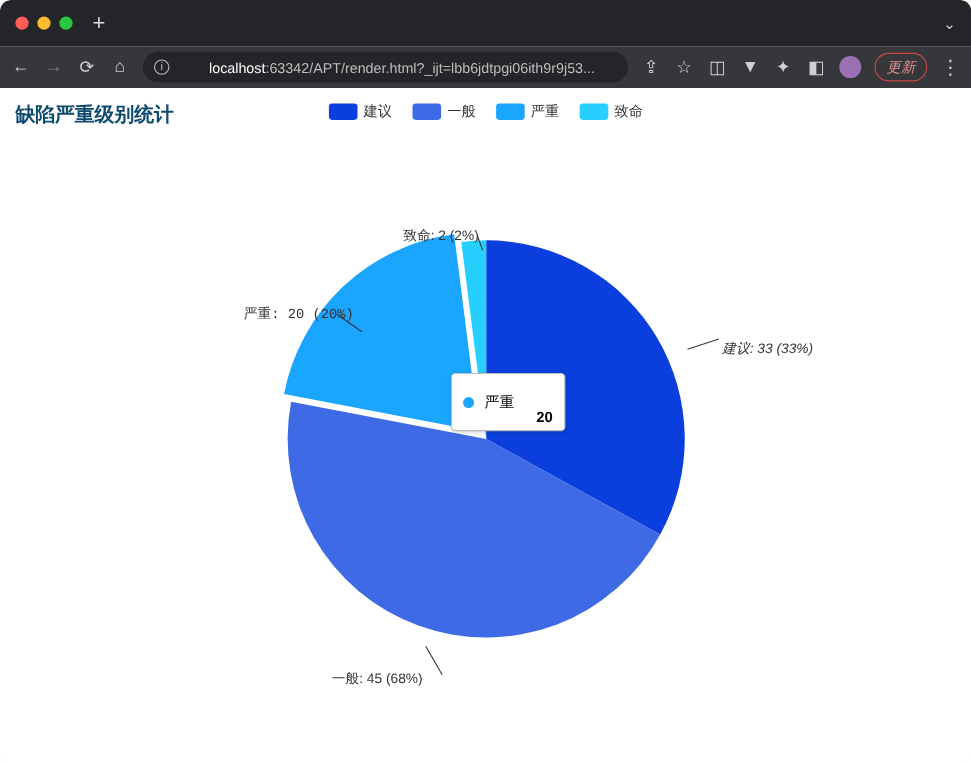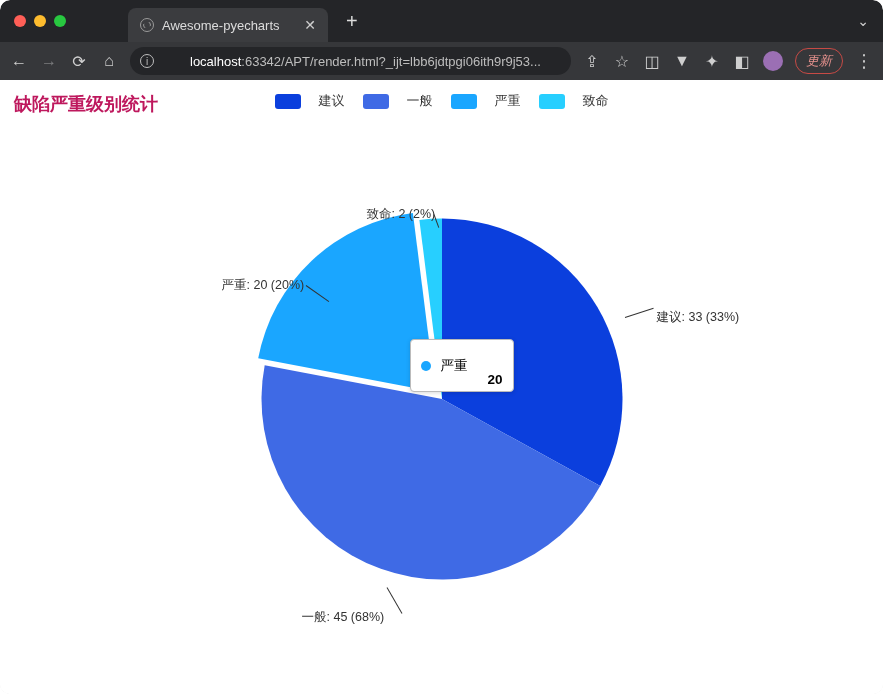--- a/index.html
+++ b/index.html
@@ -91,28 +91,28 @@
     }
     .avatar { width:20px; height:20px; border-radius:50%; background:#9b6fb4; }
     .menu-dots { font-size:18px; color:#cfcfcf; }
 
     
     .page {
       flex:1; background:#fff; position:relative;
     }
     .chart-title {
       position:absolute; left:14px; top:12px;
-      font-size:18px; font-weight:700; color:#be185d;
+      font-size:18px; font-weight:700; color:#0c4a6e;
     }
     .legend {
       position:absolute; top:12px; left:50%; transform:translateX(-50%);
       display:flex; gap:18px; align-items:center;
       font-size:13px; color:#333;
     }
-    .lg-item { display:flex; align-items:center; gap:18px; }
+    .lg-item { display:flex; align-items:center; gap:6px; }
     .sw { width:26px; height:15px; border-radius:3px; }
 
     .pie-wrap {
       position:absolute; left:50%; top:52%; transform:translate(-50%,-50%);
       width:380px; height:380px;
     }
     .label {
       position:absolute; font-size:12.5px; color:#333; white-space:nowrap;
     }
     .leader {
@@ -135,25 +135,20 @@
 </head>
 <body>
 
 <div class="window">
 
   <div class="titlebar">
     <div class="traffic">
       <div class="dot red"></div>
       <div class="dot yellow"></div>
       <div class="dot green"></div>
-    </div>
-    <div class="tab">
-      <span class="favicon"></span>
-      <span>Awesome-pyecharts</span>
-      <span class="close">✕</span>
     </div>
     <div class="new-tab">+</div>
     <div class="chev">⌄</div>
   </div>
 
   <div class="toolbar">
     <span class="nav-ico">←</span>
     <span class="nav-ico" style="opacity:.45">→</span>
     <span class="nav-ico">⟳</span>
     <span class="nav-ico">⌂</span>
@@ -203,27 +198,27 @@
 
         <g id="slices">
             <path d="M 0 0 L 1.1634144591899855e-14 -190 A 190 190 0 0 1 166.49826920833405 91.53319807932594 Z" fill="#0b3fdd"></path>
             <path d="M 0 0 L 166.49826920833405 91.53319807932594 A 190 190 0 0 1 -186.63457763845085 -35.60244977128771 Z" fill="#3f6ae5"></path>
             <path d="M -6.84547105928689 -7.289686274214113 L -193.48004869773774 -42.89213604550182 A 190 190 0 0 1 -30.658785436504598 -195.7914795239649 Z" fill="#1aa6ff"></path>
             <path d="M 0 0 L -23.813314377217708 -188.5017932497508 A 190 190 0 0 1 -3.490243377569956e-14 -190 Z" fill="#27cfff"></path>
           </g>
       </svg>
 
       
-      <div class="label" style="left:405px; top:100px;">建议: 33 (33%)</div>
+      <div class="label" style="left:405px; top:100px;font-style:italic;">建议: 33 (33%)</div>
       <div class="leader" style="left:373px; top:108px; width:30px; transform:rotate(-18deg); transform-origin:left center;"></div>
 
       <div class="label" style="left:50px; top:400px;">一般: 45 (68%)</div>
       <div class="leader" style="left:135px; top:378px; width:30px; transform:rotate(60deg); transform-origin:left center;"></div>
 
-      <div class="label" style="left:-30px; top:68px;">严重: 20 (20%)</div>
+      <div class="label" style="left:-30px; top:68px;font-family:Liberation Mono, monospace;">严重: 20 (20%)</div>
       <div class="leader" style="left:54px; top:76px; width:28px; transform:rotate(35deg); transform-origin:left center;"></div>
 
       <div class="label" style="left:115px; top:-3px;">致命: 2 (2%)</div>
       <div class="leader" style="left:182px; top:5px; width:14px; transform:rotate(70deg); transform-origin:left center;"></div>
 
       <div class="tooltip" style="left:158px; top:130px;">
         <span class="m" style="background:#1aa6ff"></span>
         <span>严重</span>
         <span class="v">20</span>
       </div>

